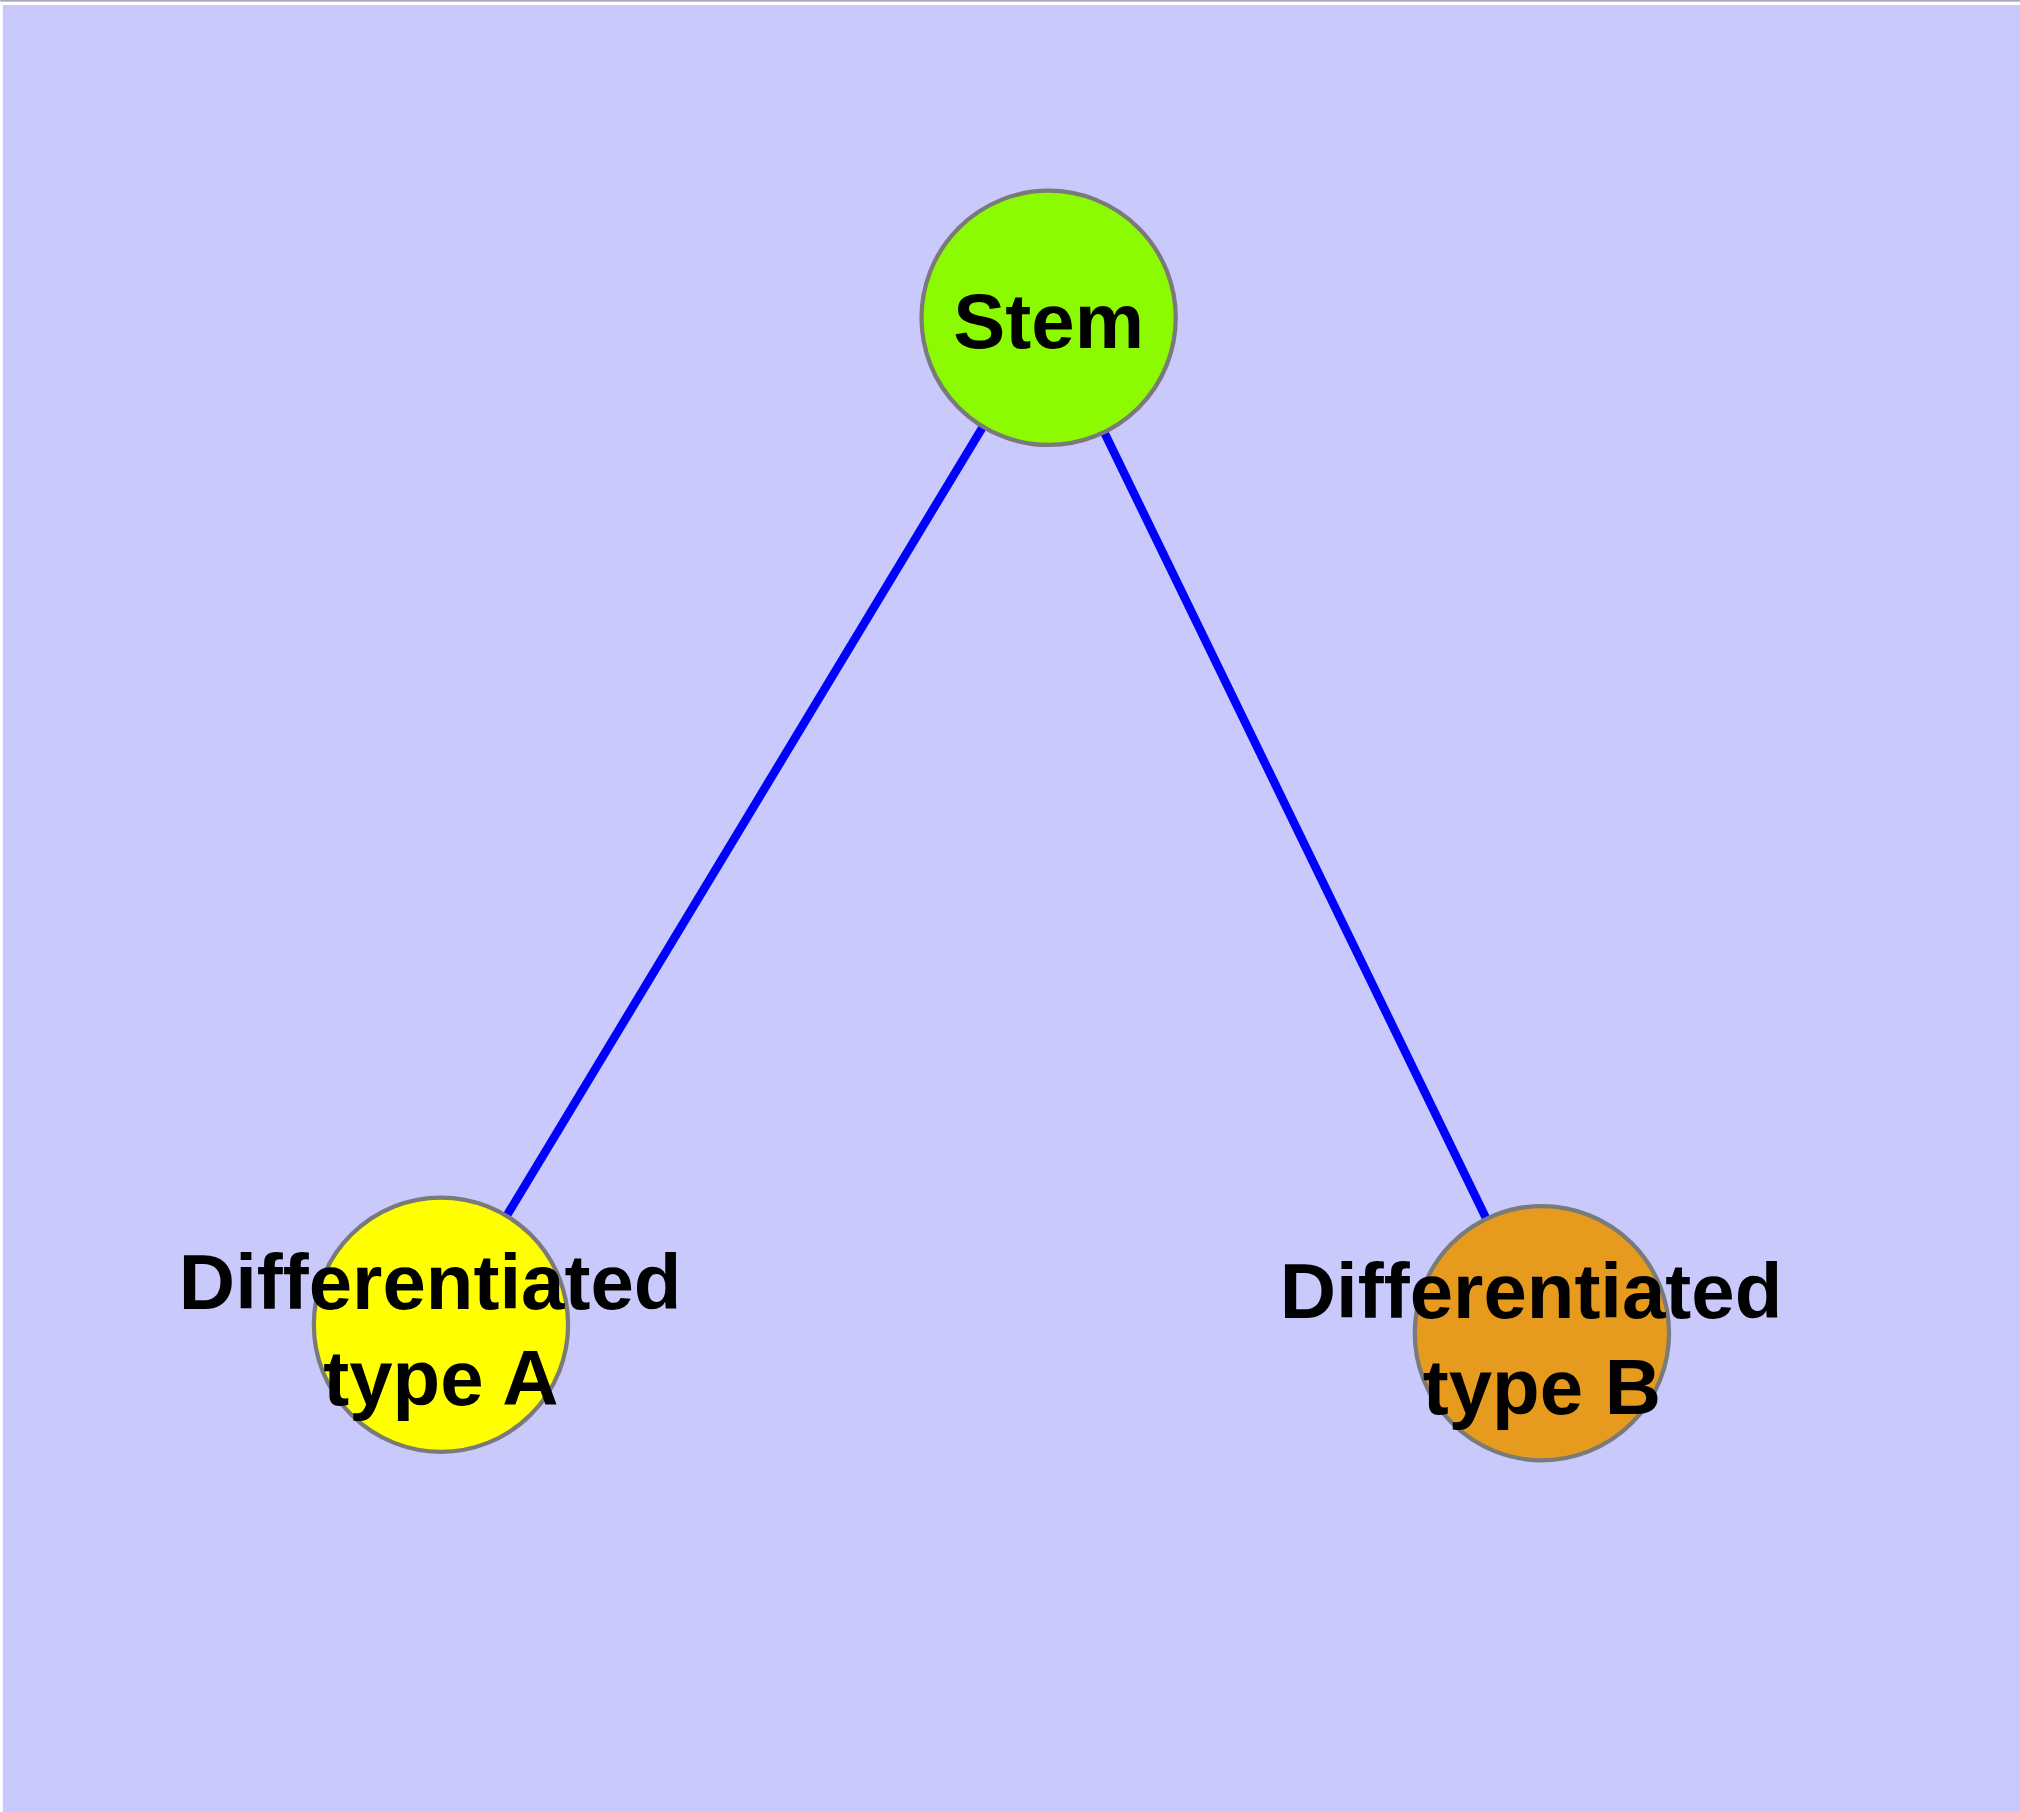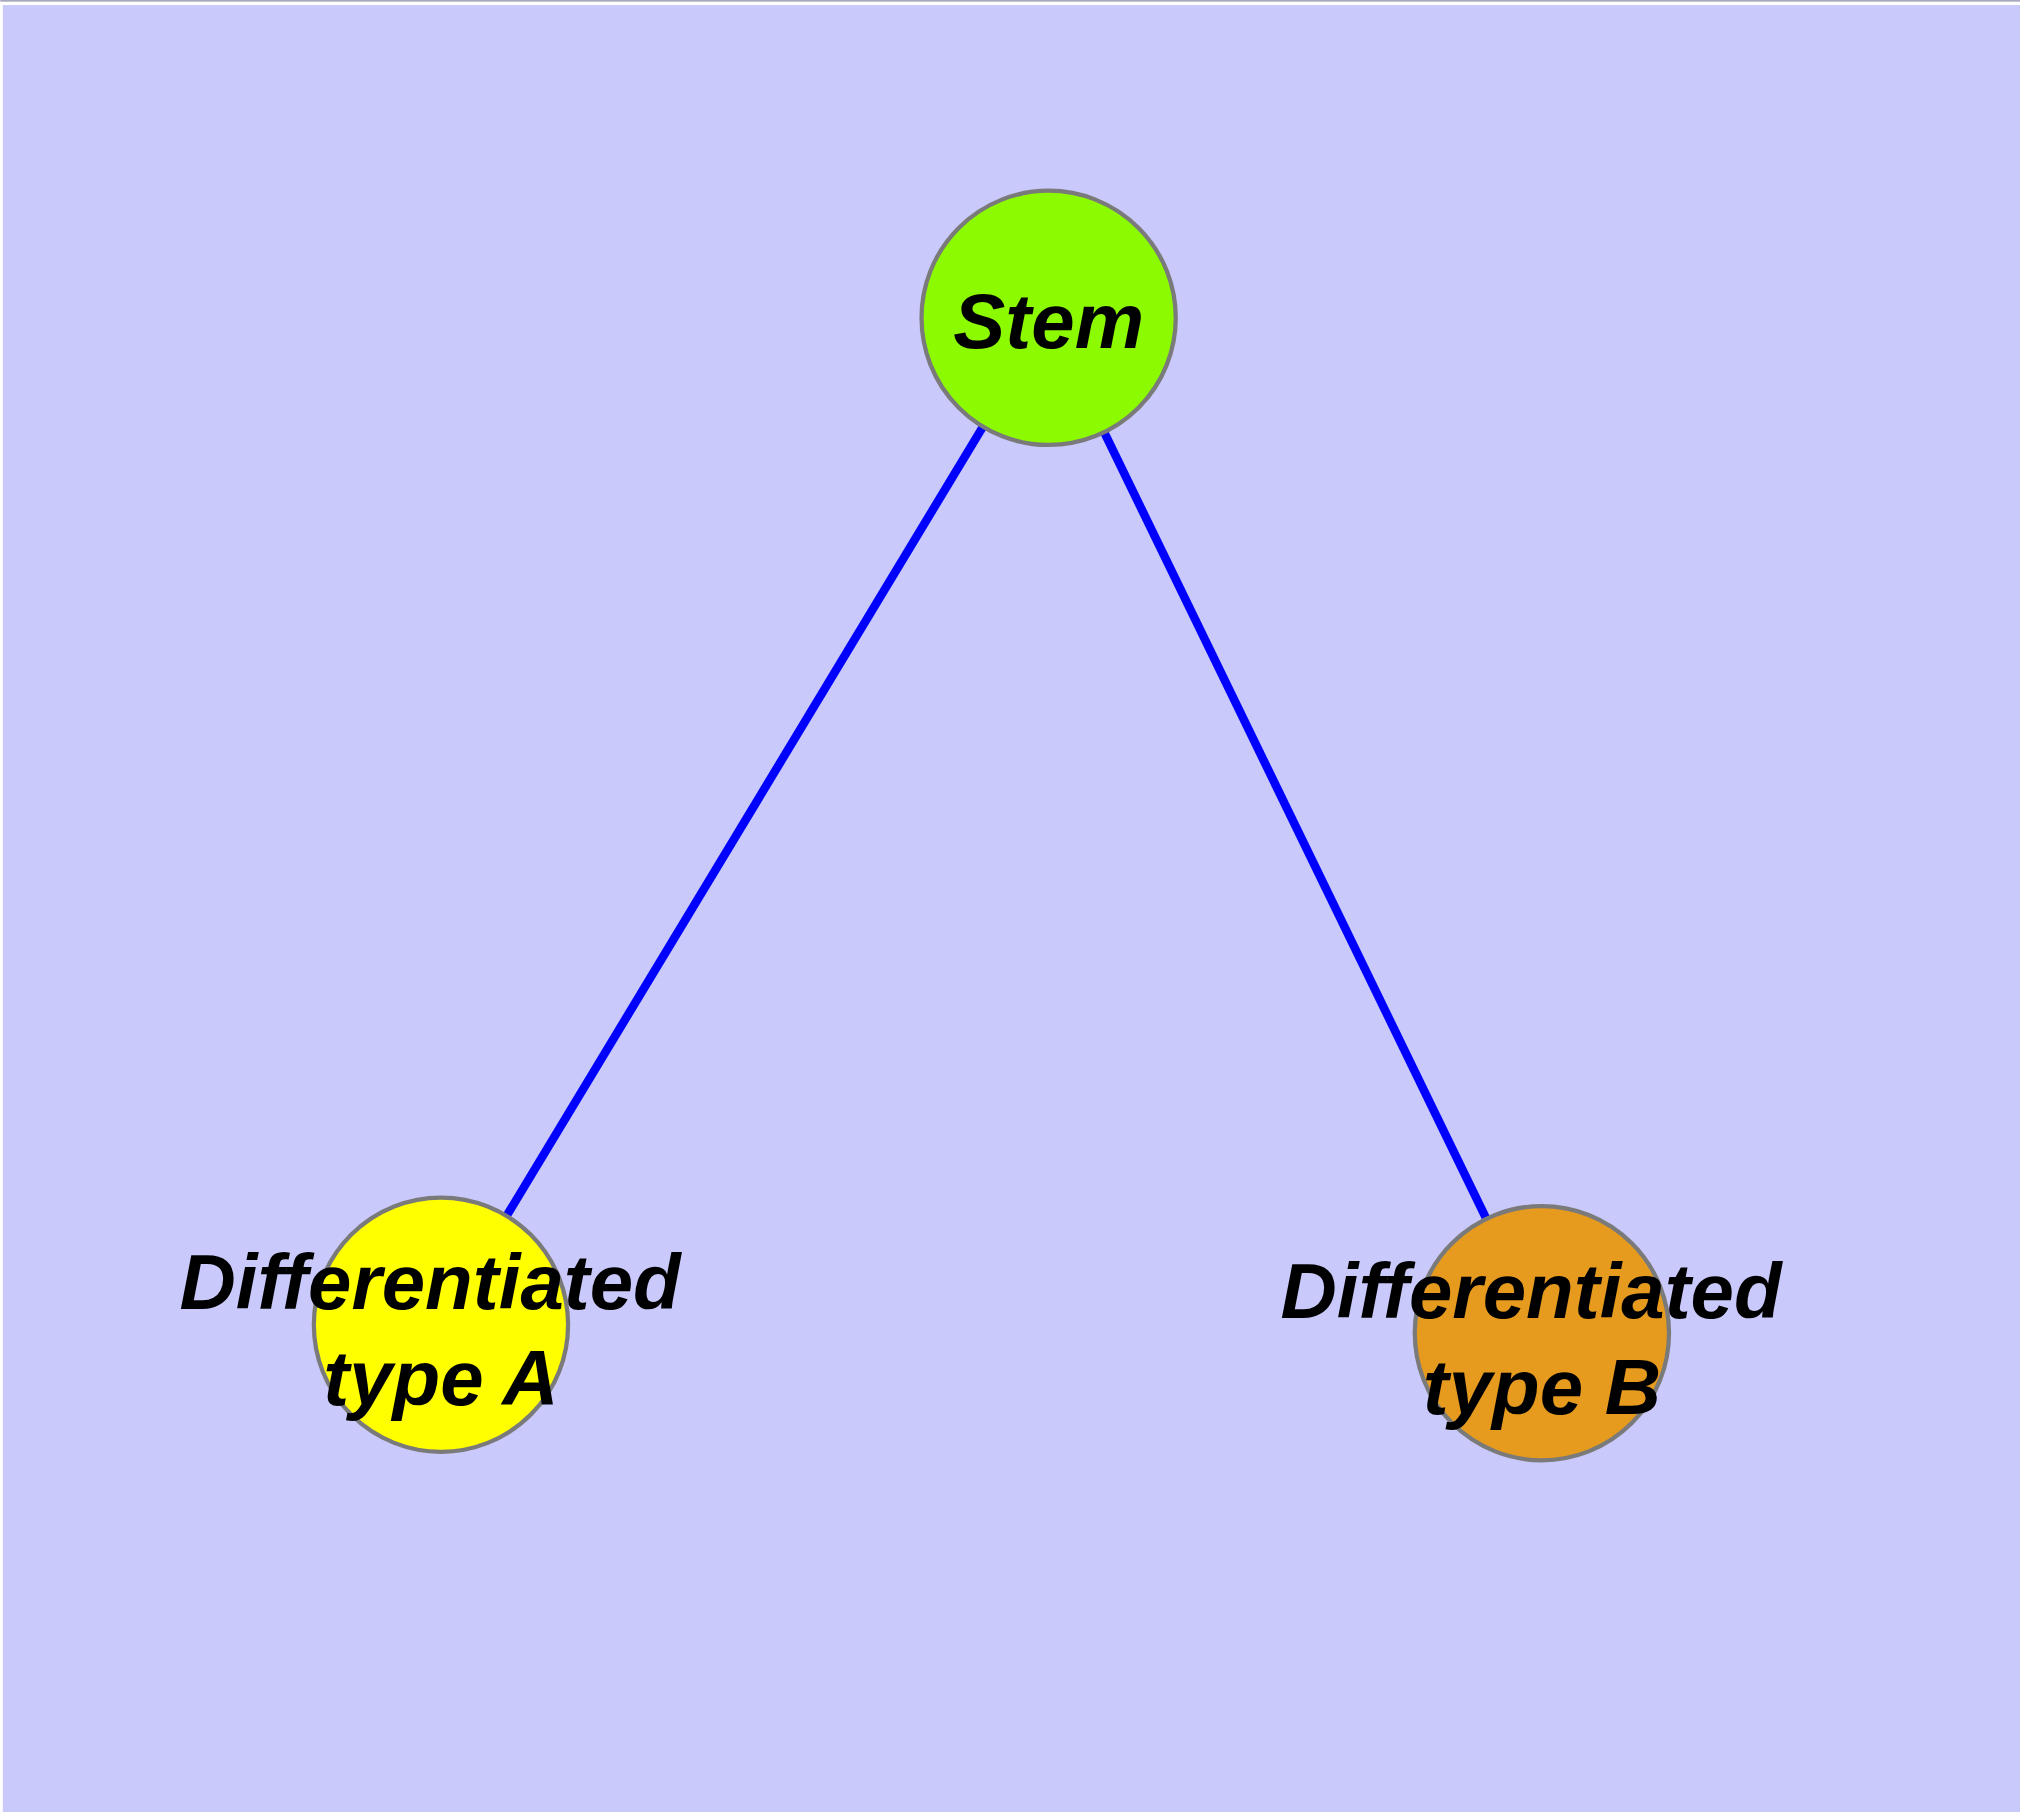--- a/index.html
+++ b/index.html
@@ -7,21 +7,20 @@
     padding: 0;
     background: #ffffff;
     width: 2021px;
     height: 1812px;
     overflow: hidden;
   }
   .graph-wrap {
     width: 1657px;
     height: 1812px;
     position: relative;
-    font-style: italic;
   }
   svg {
     display: block;
   }
   .node-label {
     font-family: "Liberation Sans", "DejaVu Sans", sans-serif;
     font-weight: bold;
     font-size: 92px;
     text-anchor: middle;
   }

